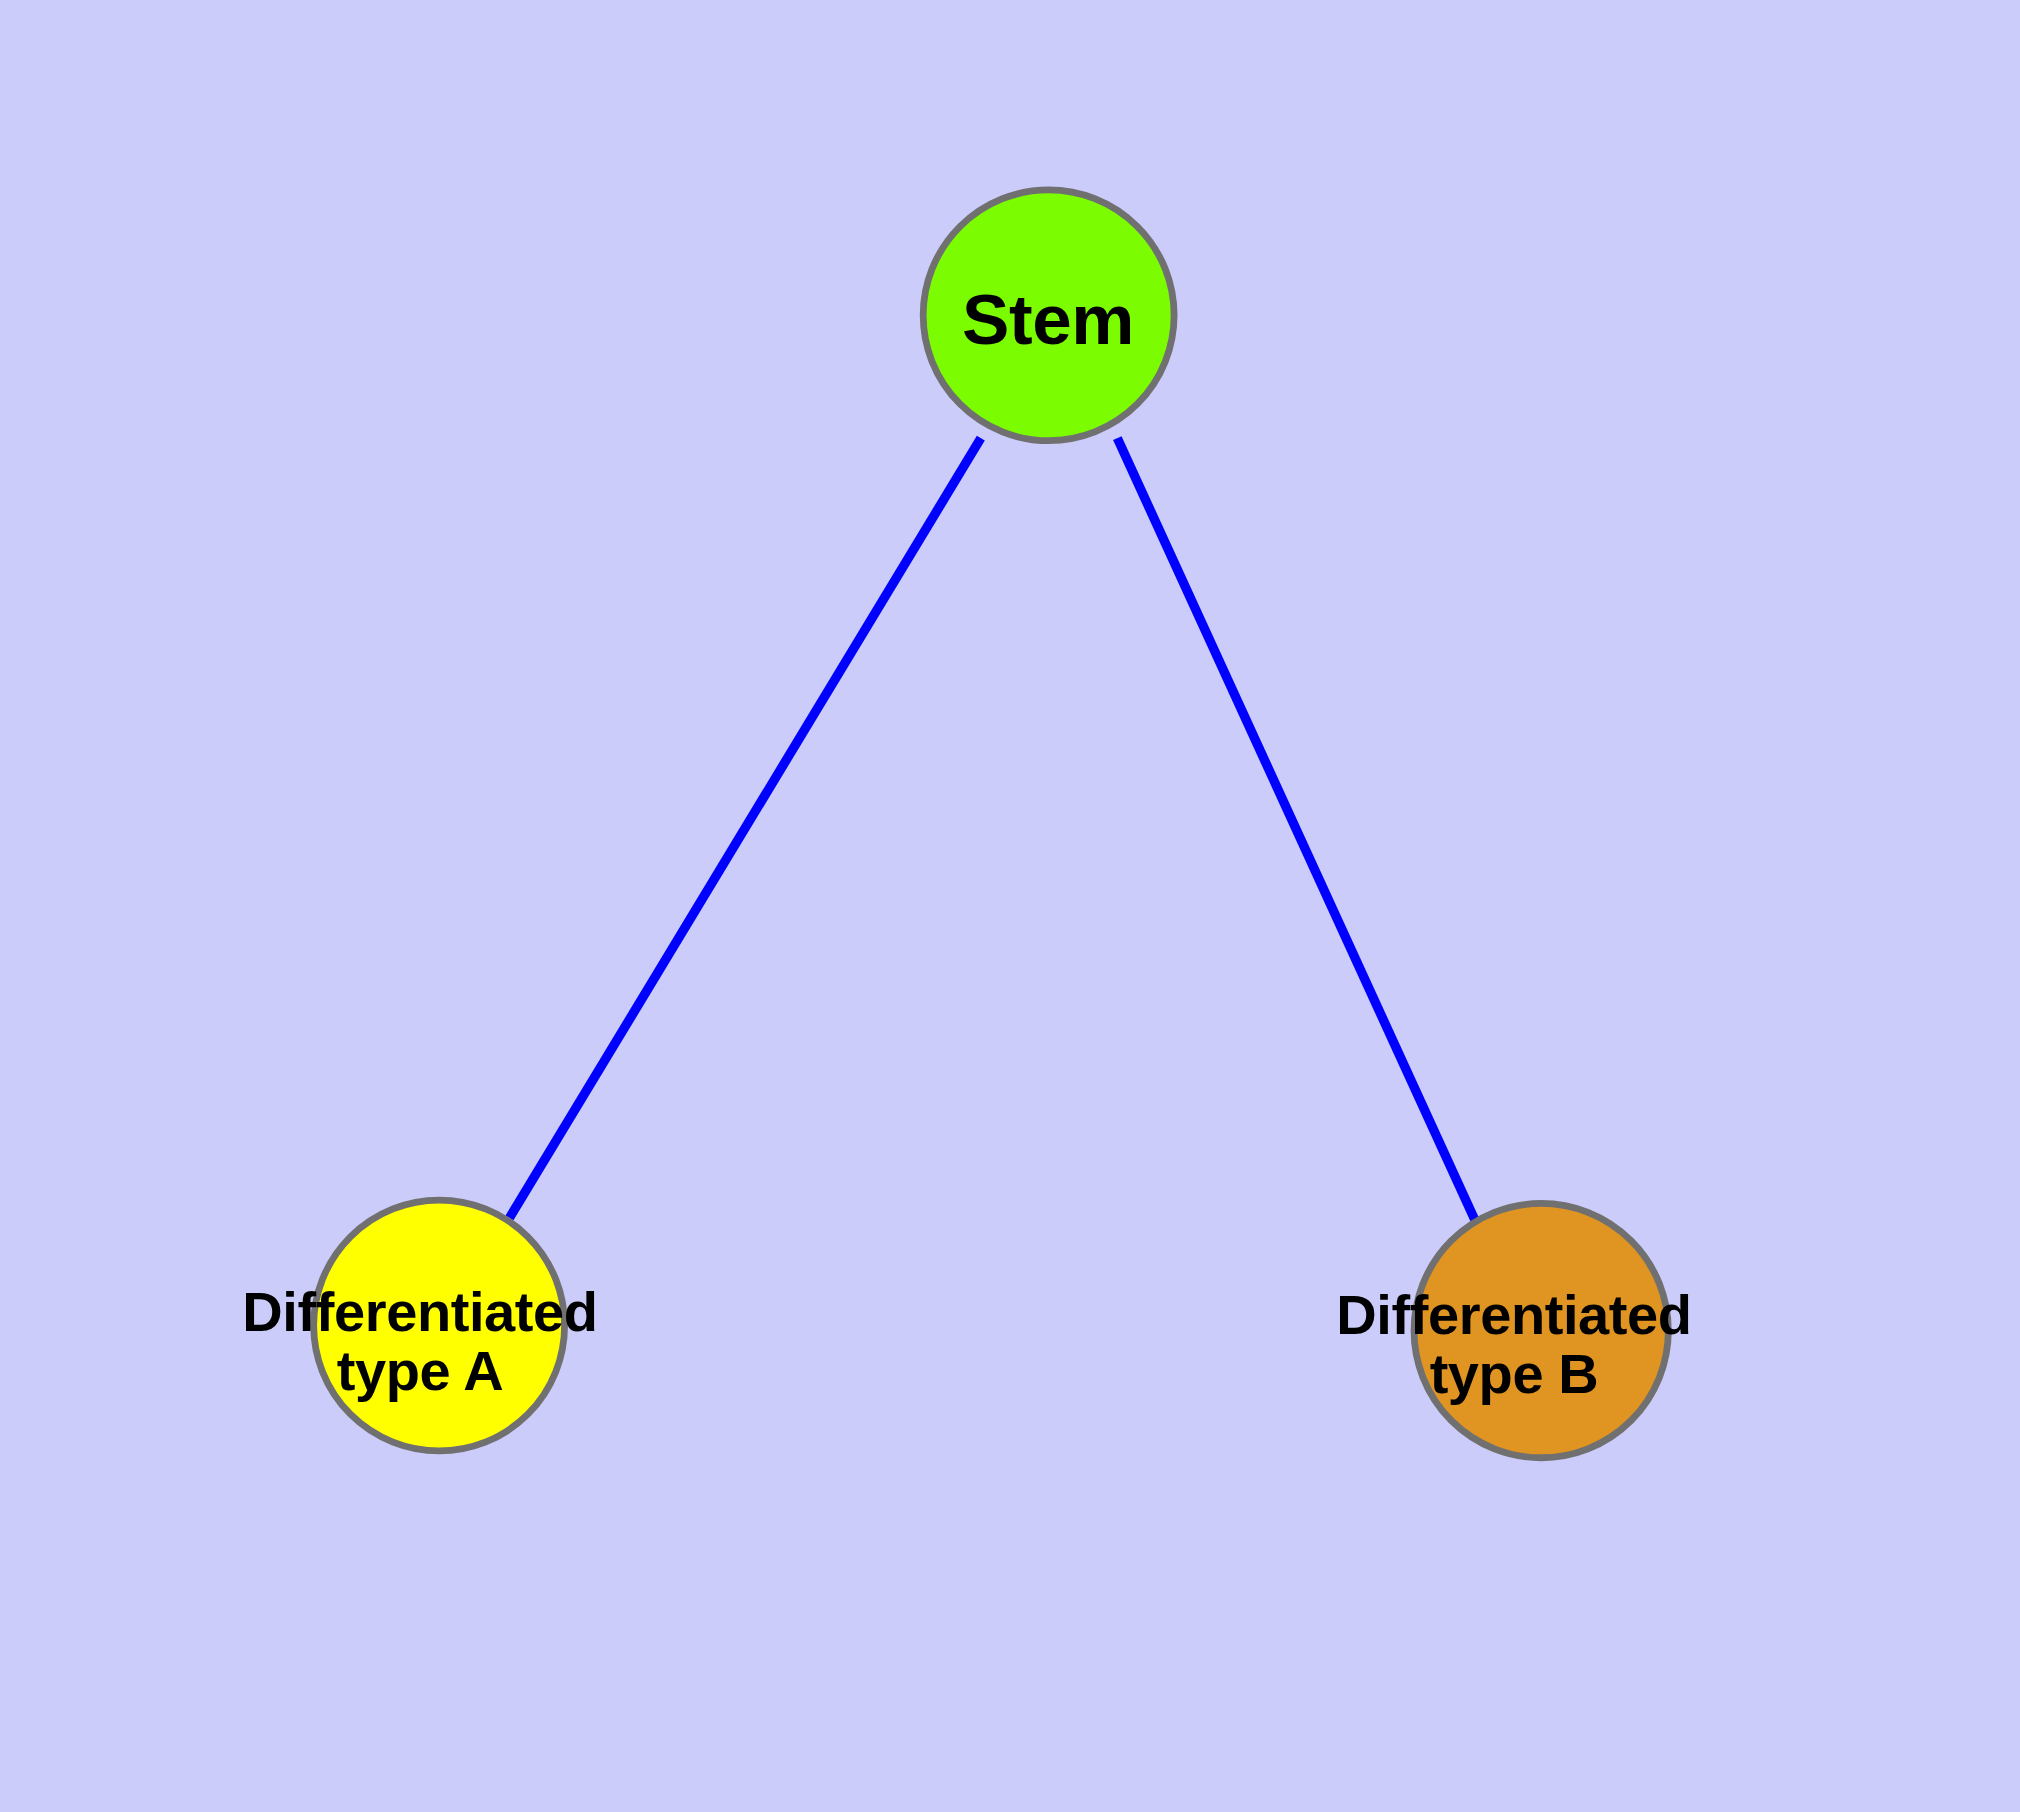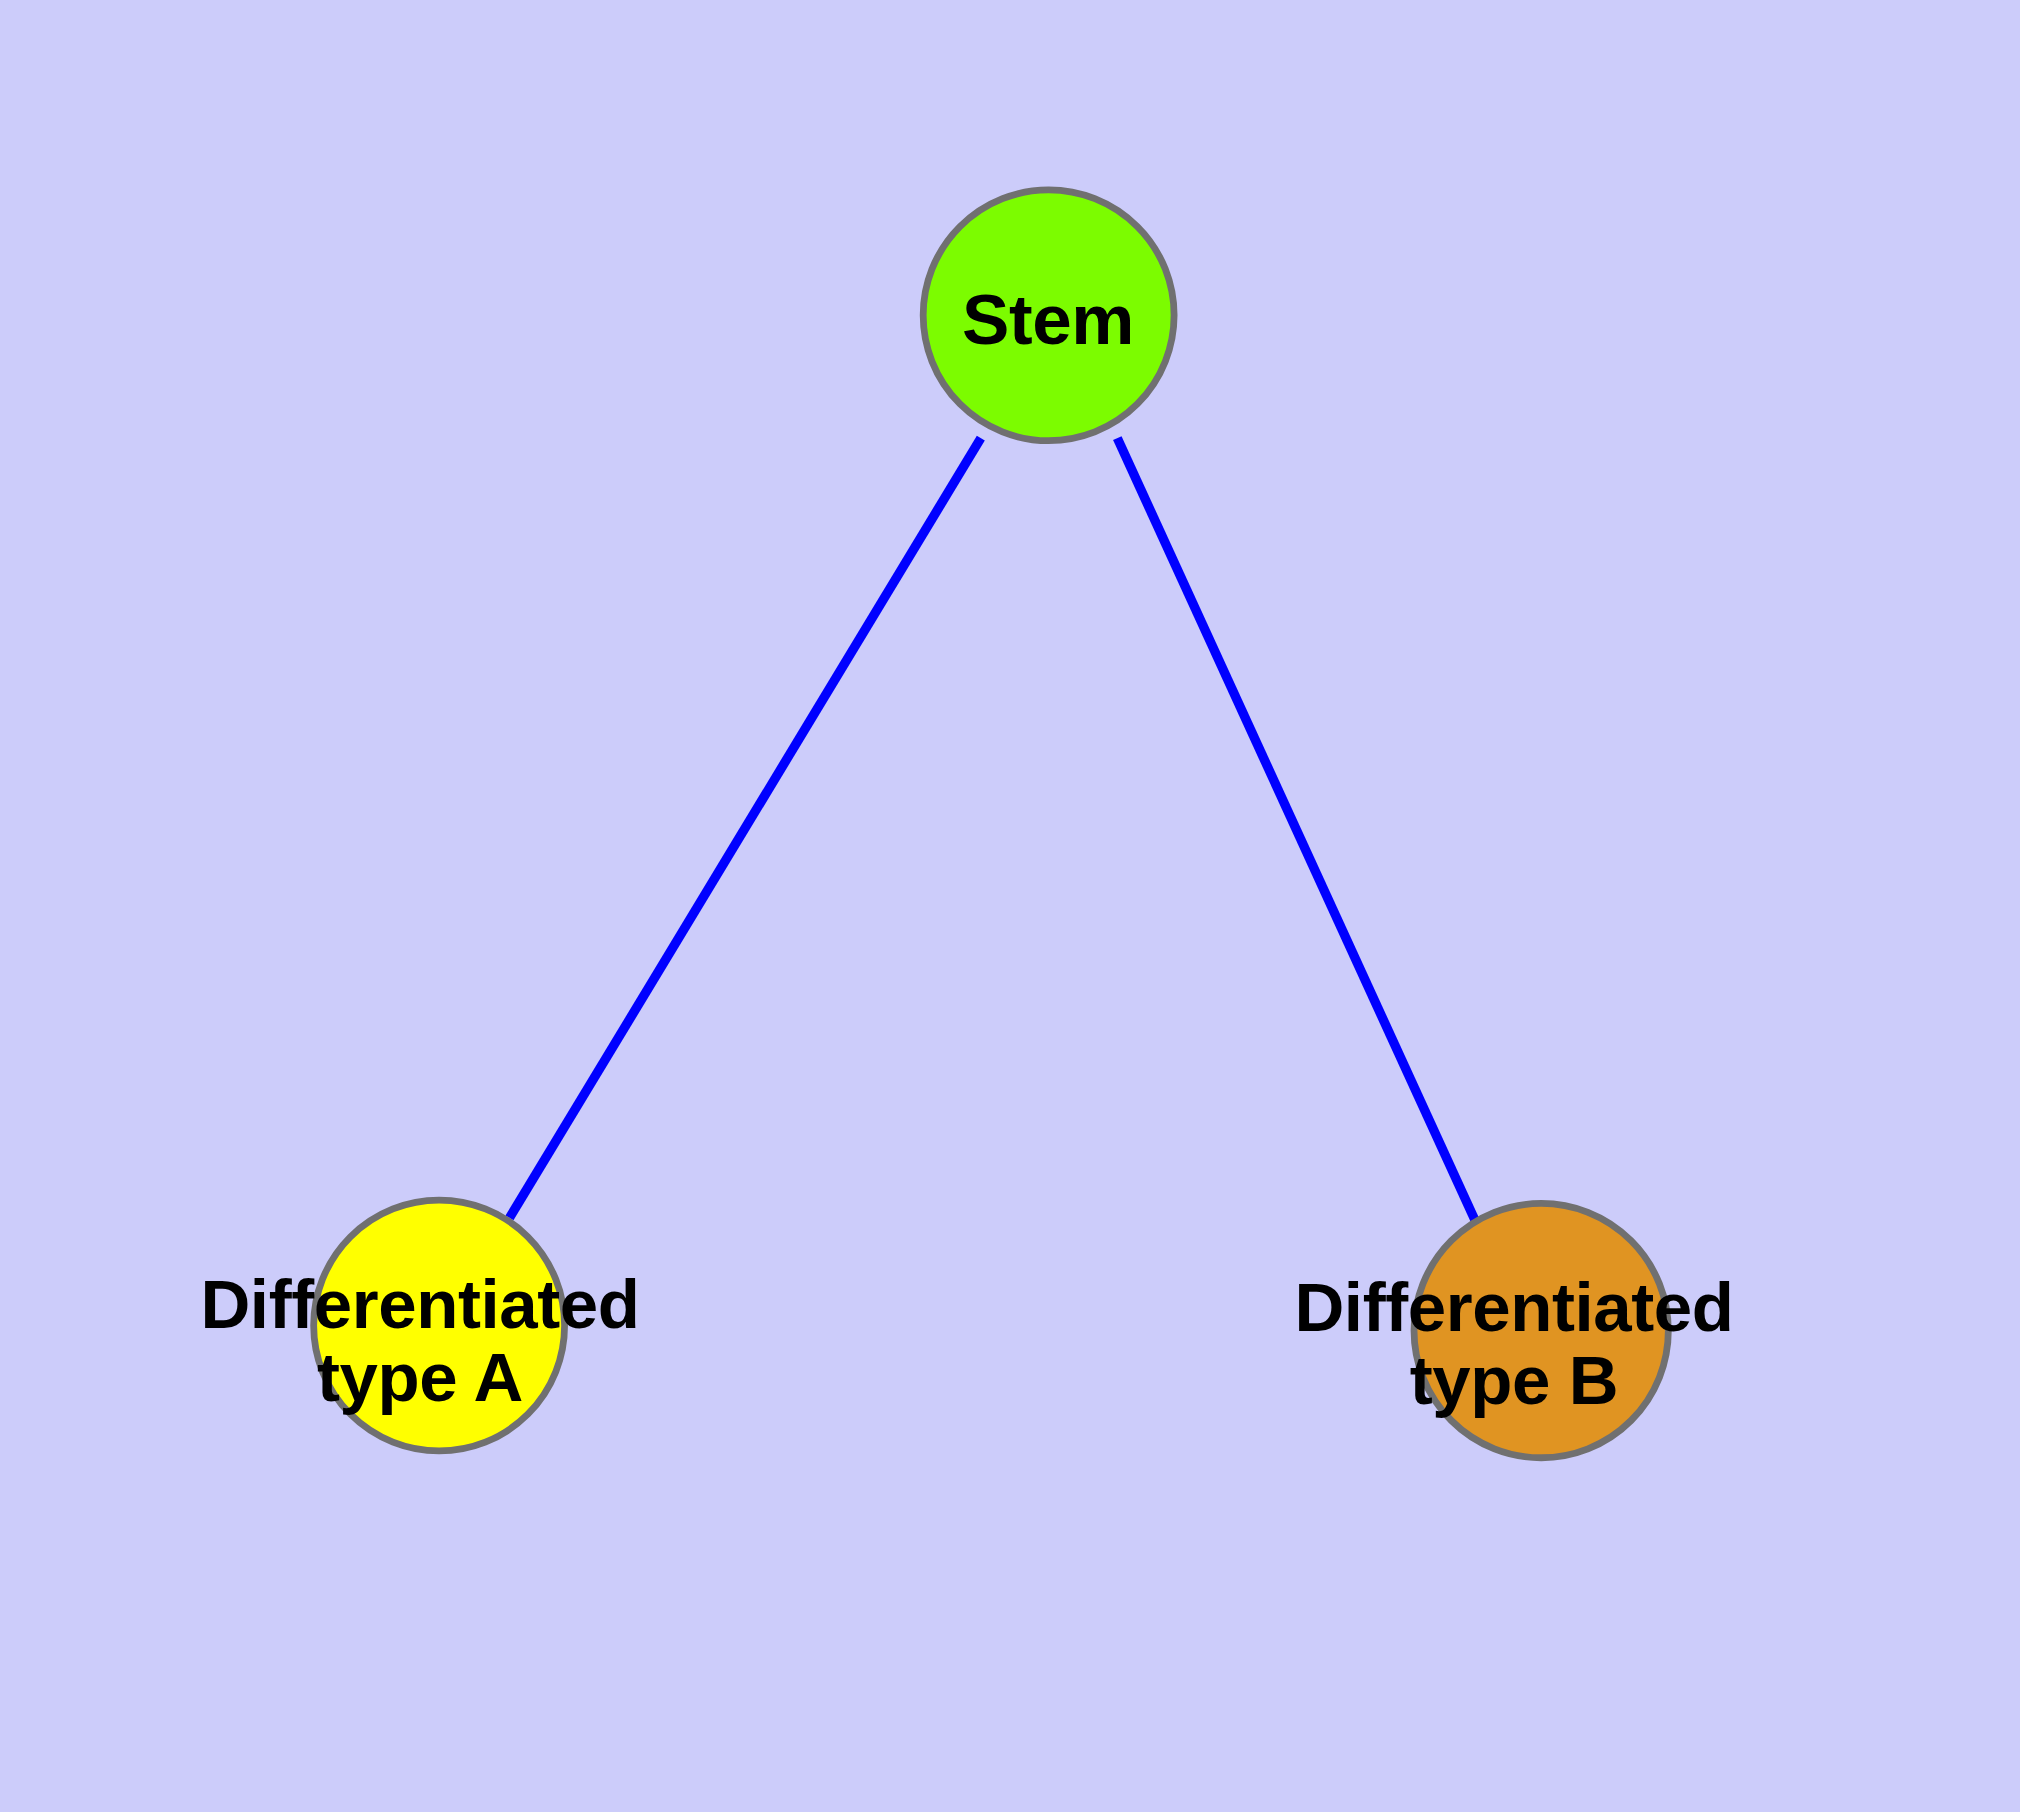--- a/index.html
+++ b/index.html
@@ -22,21 +22,21 @@
   #graph-svg {
     position: absolute;
     inset: 0;
     width: 2021px;
     height: 1812px;
   }
   .node-label {
     position: absolute;
     color: #000000;
     font-weight: bold;
-    font-size: 69px;
+    font-size: 56px;
     line-height: 1.06;
     text-align: center;
     white-space: pre;
     letter-spacing: -0.4px;
     pointer-events: none;
     transform: translate(-50%, -50%);
   }
   .node-label.single {
     font-size: 71px;
   }

